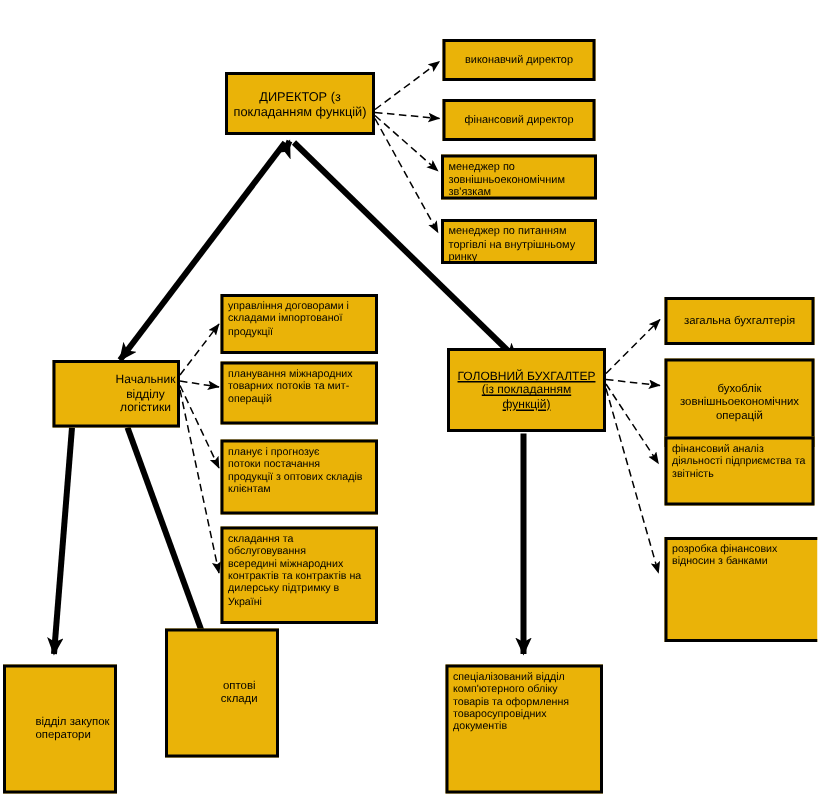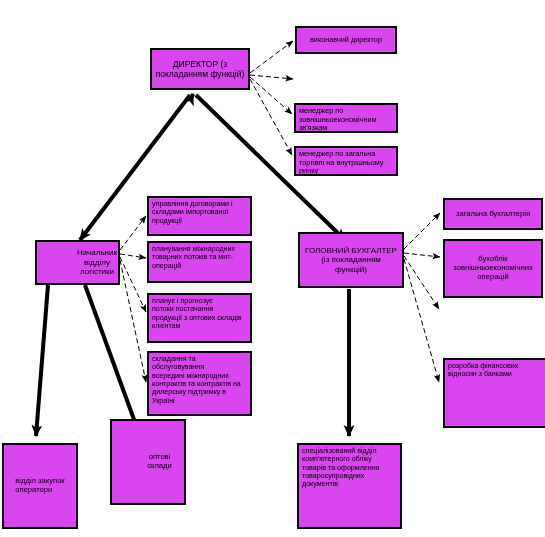--- a/index.html
+++ b/index.html
@@ -17,41 +17,41 @@
   #svg-layer{
     position:absolute;
     left:0; top:0;
     width:545px; height:537px;
     pointer-events:none;
   }
   .node{
     position:absolute;
     box-sizing:border-box;
     border:2px solid #000000;
-    background:#d946ef;
+    background:#eab308;
     display:flex;
     align-items:center;
     justify-content:center;
     text-align:center;
     color:#000000;
     line-height:1.18;
     padding:2px 3px;
     overflow:hidden;
     z-index:3;
   }
   .node.top{
     align-items:flex-start;
     justify-content:flex-start;
     text-align:left;
   }
   .node span{display:block;width:100%;}
   .t-dir{font-size:8.5px;}
   .t-mgr{font-size:7.3px;}
   .t-head{font-size:8px;}
-  .t-acc{font-size:8px;}
+  .t-acc{font-size:8px;text-decoration:underline;}
   .t-task{font-size:7.1px;text-align:left;}
   .t-unit{font-size:7.6px;}
   .t-bottom{font-size:7.6px;}
   .t-bottom-left{font-size:7.6px;text-align:left;}
 </style>
 </head>
 <body>
 
 <div id="canvas">
 
@@ -131,31 +131,34 @@
     <div>
       <span>ДИРЕКТОР (з</span>
       <span>покладанням функцій)</span>
     </div>
   </div>
 
   <div class="node t-mgr" style="left:295px; top:26px; width:102px; height:28px;">
     <span>виконавчий директор</span>
   </div>
 
+  <div class="node t-mgr" style="left:295px; top:66px; width:102px; height:28px;">
+    <span>фінансовий директор</span>
+  </div>
 
   <div class="node t-mgr top" style="left:294px; top:103px; width:104px; height:30px;">
     <div>
       <span>менеджер по</span>
       <span>зовнішньоекономічним зв'язкам</span>
     </div>
   </div>
 
   <div class="node t-mgr top" style="left:294px; top:146px; width:104px; height:30px;">
     <div>
-      <span>менеджер по загальна</span>
+      <span>менеджер по питанням</span>
       <span>торгівлі на внутрішньому ринку</span>
     </div>
   </div>
 
   <div class="node t-head" style="left:35px; top:240px; width:85px; height:45px;padding-left:42px;">
     <div>
       <span>Начальник відділу</span>
       <span>логістики</span>
     </div>
   </div>
@@ -208,29 +211,36 @@
   </div>
 
   <div class="node t-unit" style="left:443px; top:239px; width:100px; height:59px;">
     <div>
       <span>бухоблік</span>
       <span>зовнішньоекономічних</span>
       <span>операцій</span>
     </div>
   </div>
 
+  <div class="node t-task top" style="left:443px; top:291px; width:100px; height:46px;">
+    <div>
+      <span>фінансовий аналіз</span>
+      <span>діяльності підприємства та</span>
+      <span>звітність</span>
+    </div>
+  </div>
 
   <div class="node t-task top" style="left:443px; top:358px; width:124px; height:70px; align-items:flex-start;">
     <div>
       <span>розробка фінансових</span>
       <span>відносин з банками</span>
     </div>
   </div>
 
-  <div class="node t-bottom-left" style="left:2px; top:443px; width:76px; height:86px;">
+  <div class="node t-bottom-left" style="left:2px; top:443px; width:76px; height:86px;justify-content:flex-end;">
     <div>
       <span>відділ закупок</span>
       <span>оператори</span>
     </div>
   </div>
 
   <div class="node t-bottom" style="left:110px; top:419px; width:76px; height:86px;padding-left:26px;">
     <span>оптові склади</span>
   </div>
 

